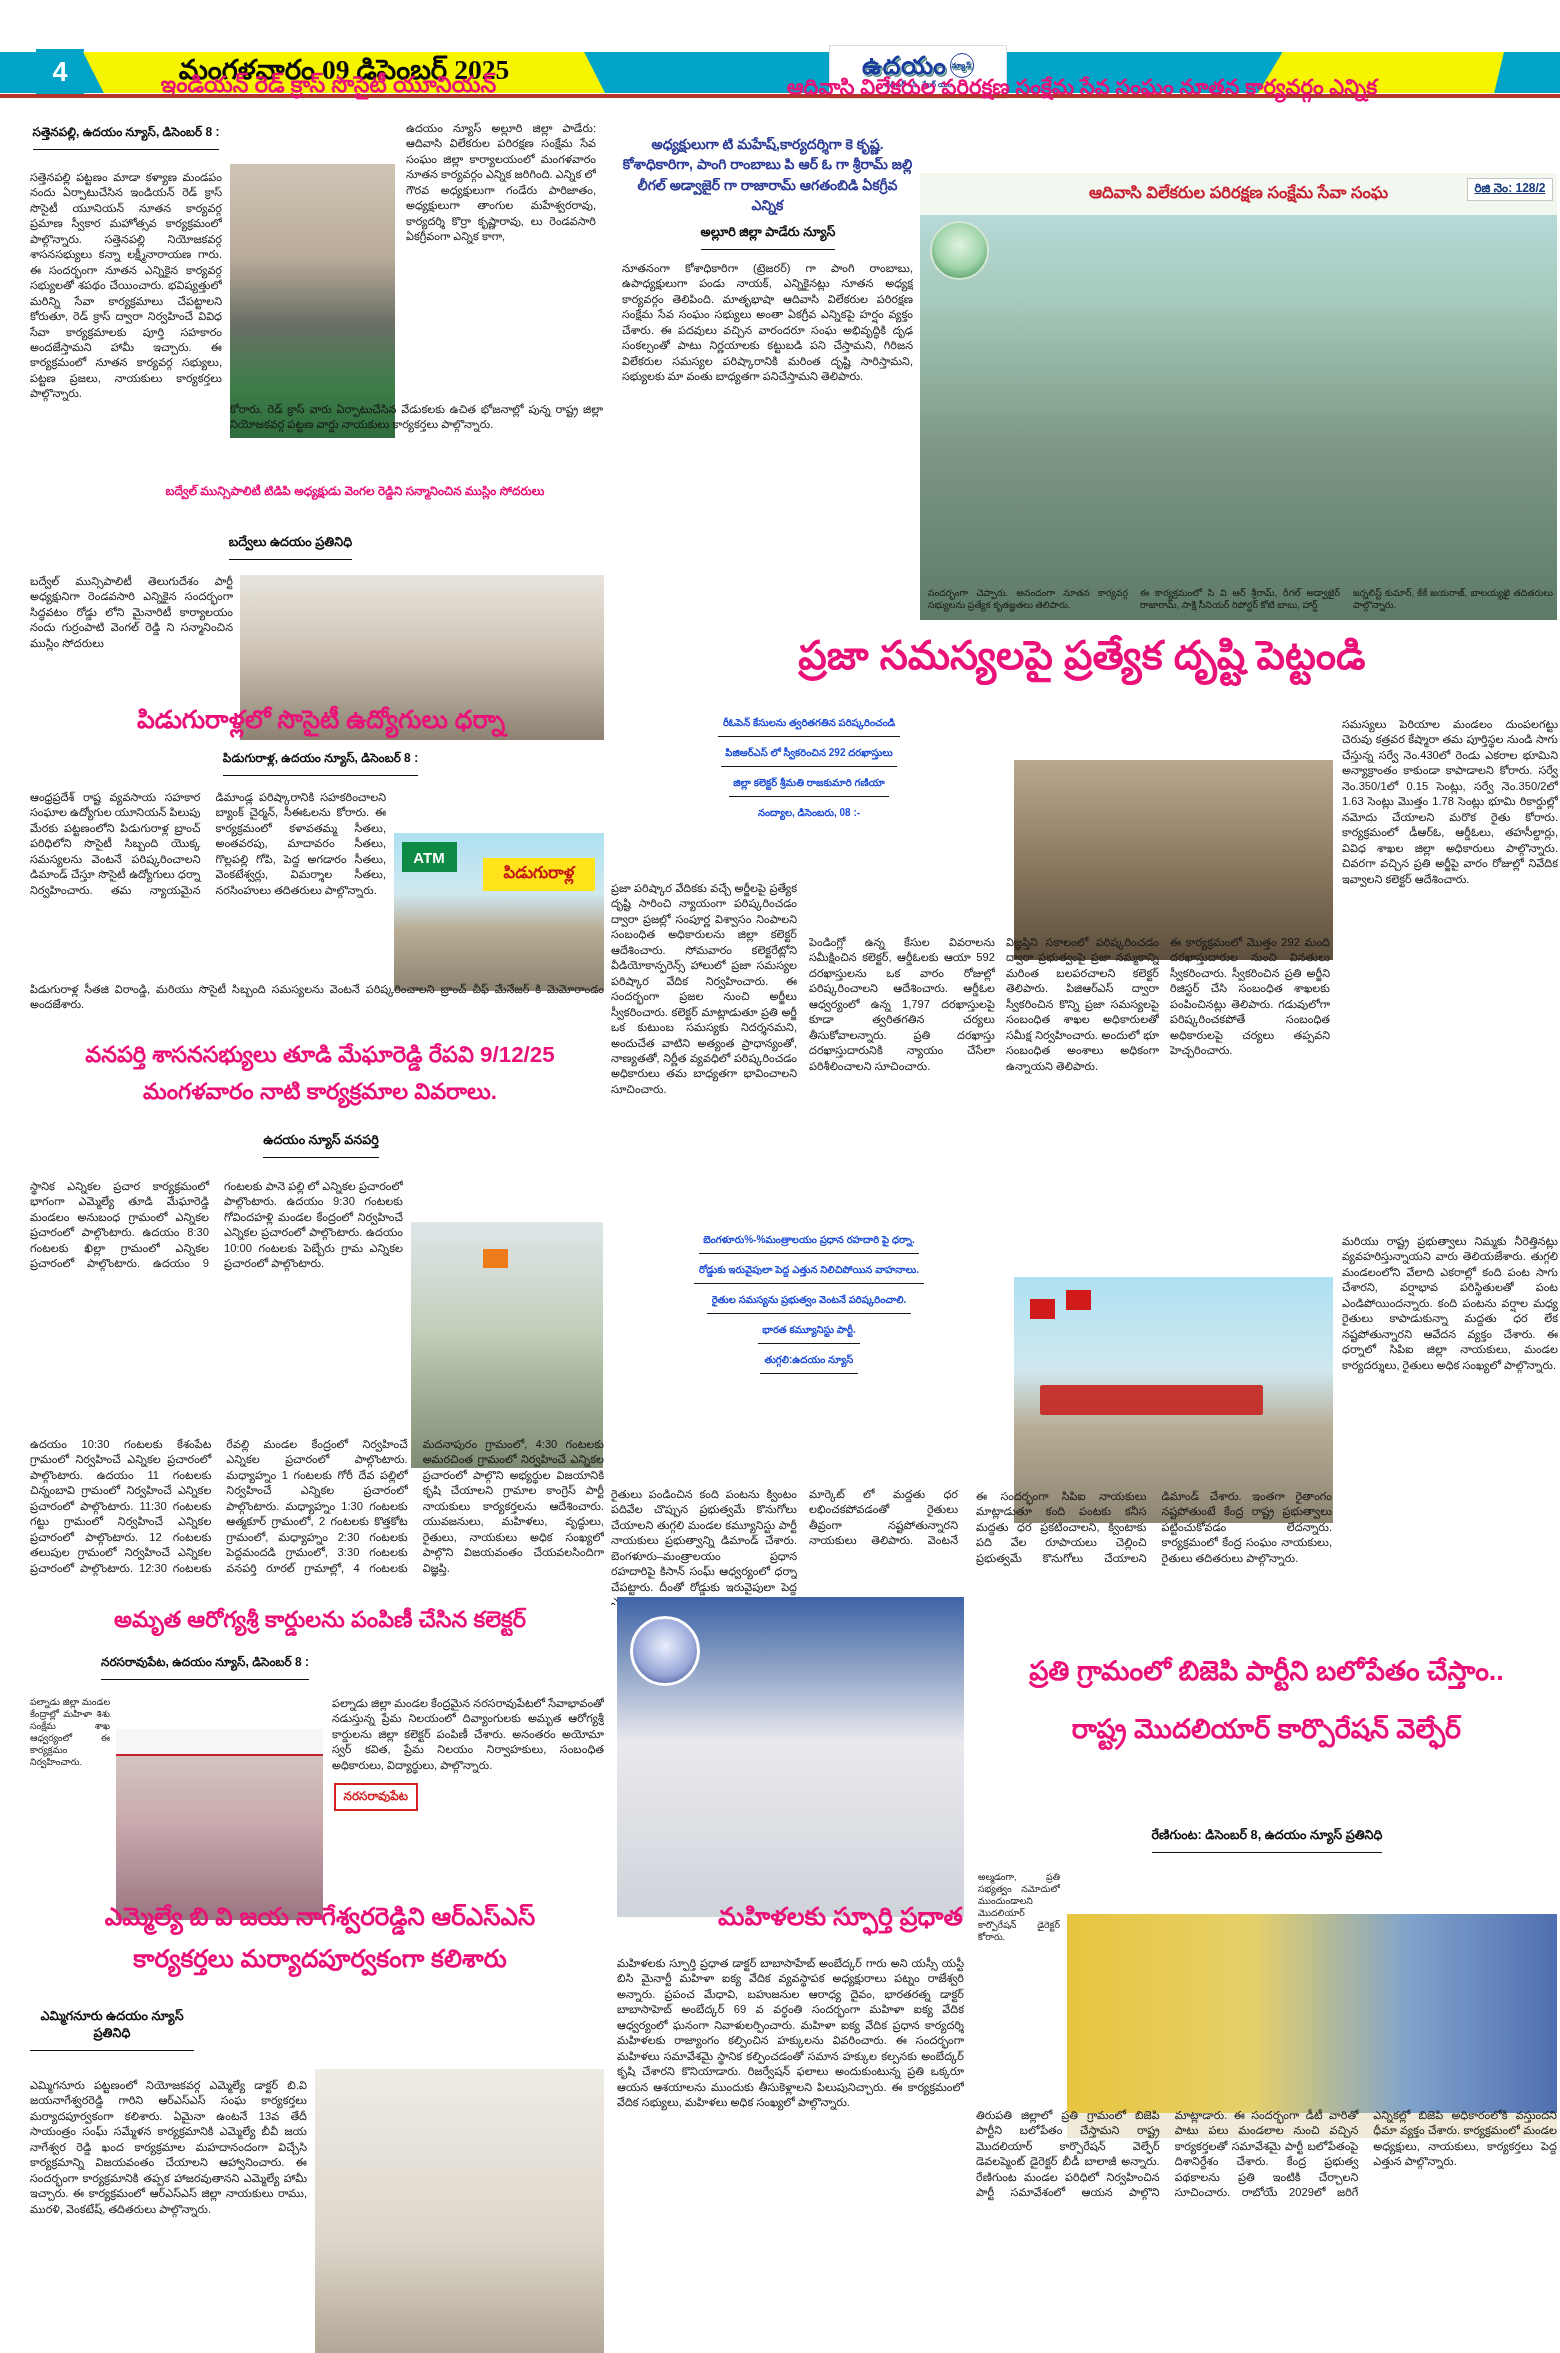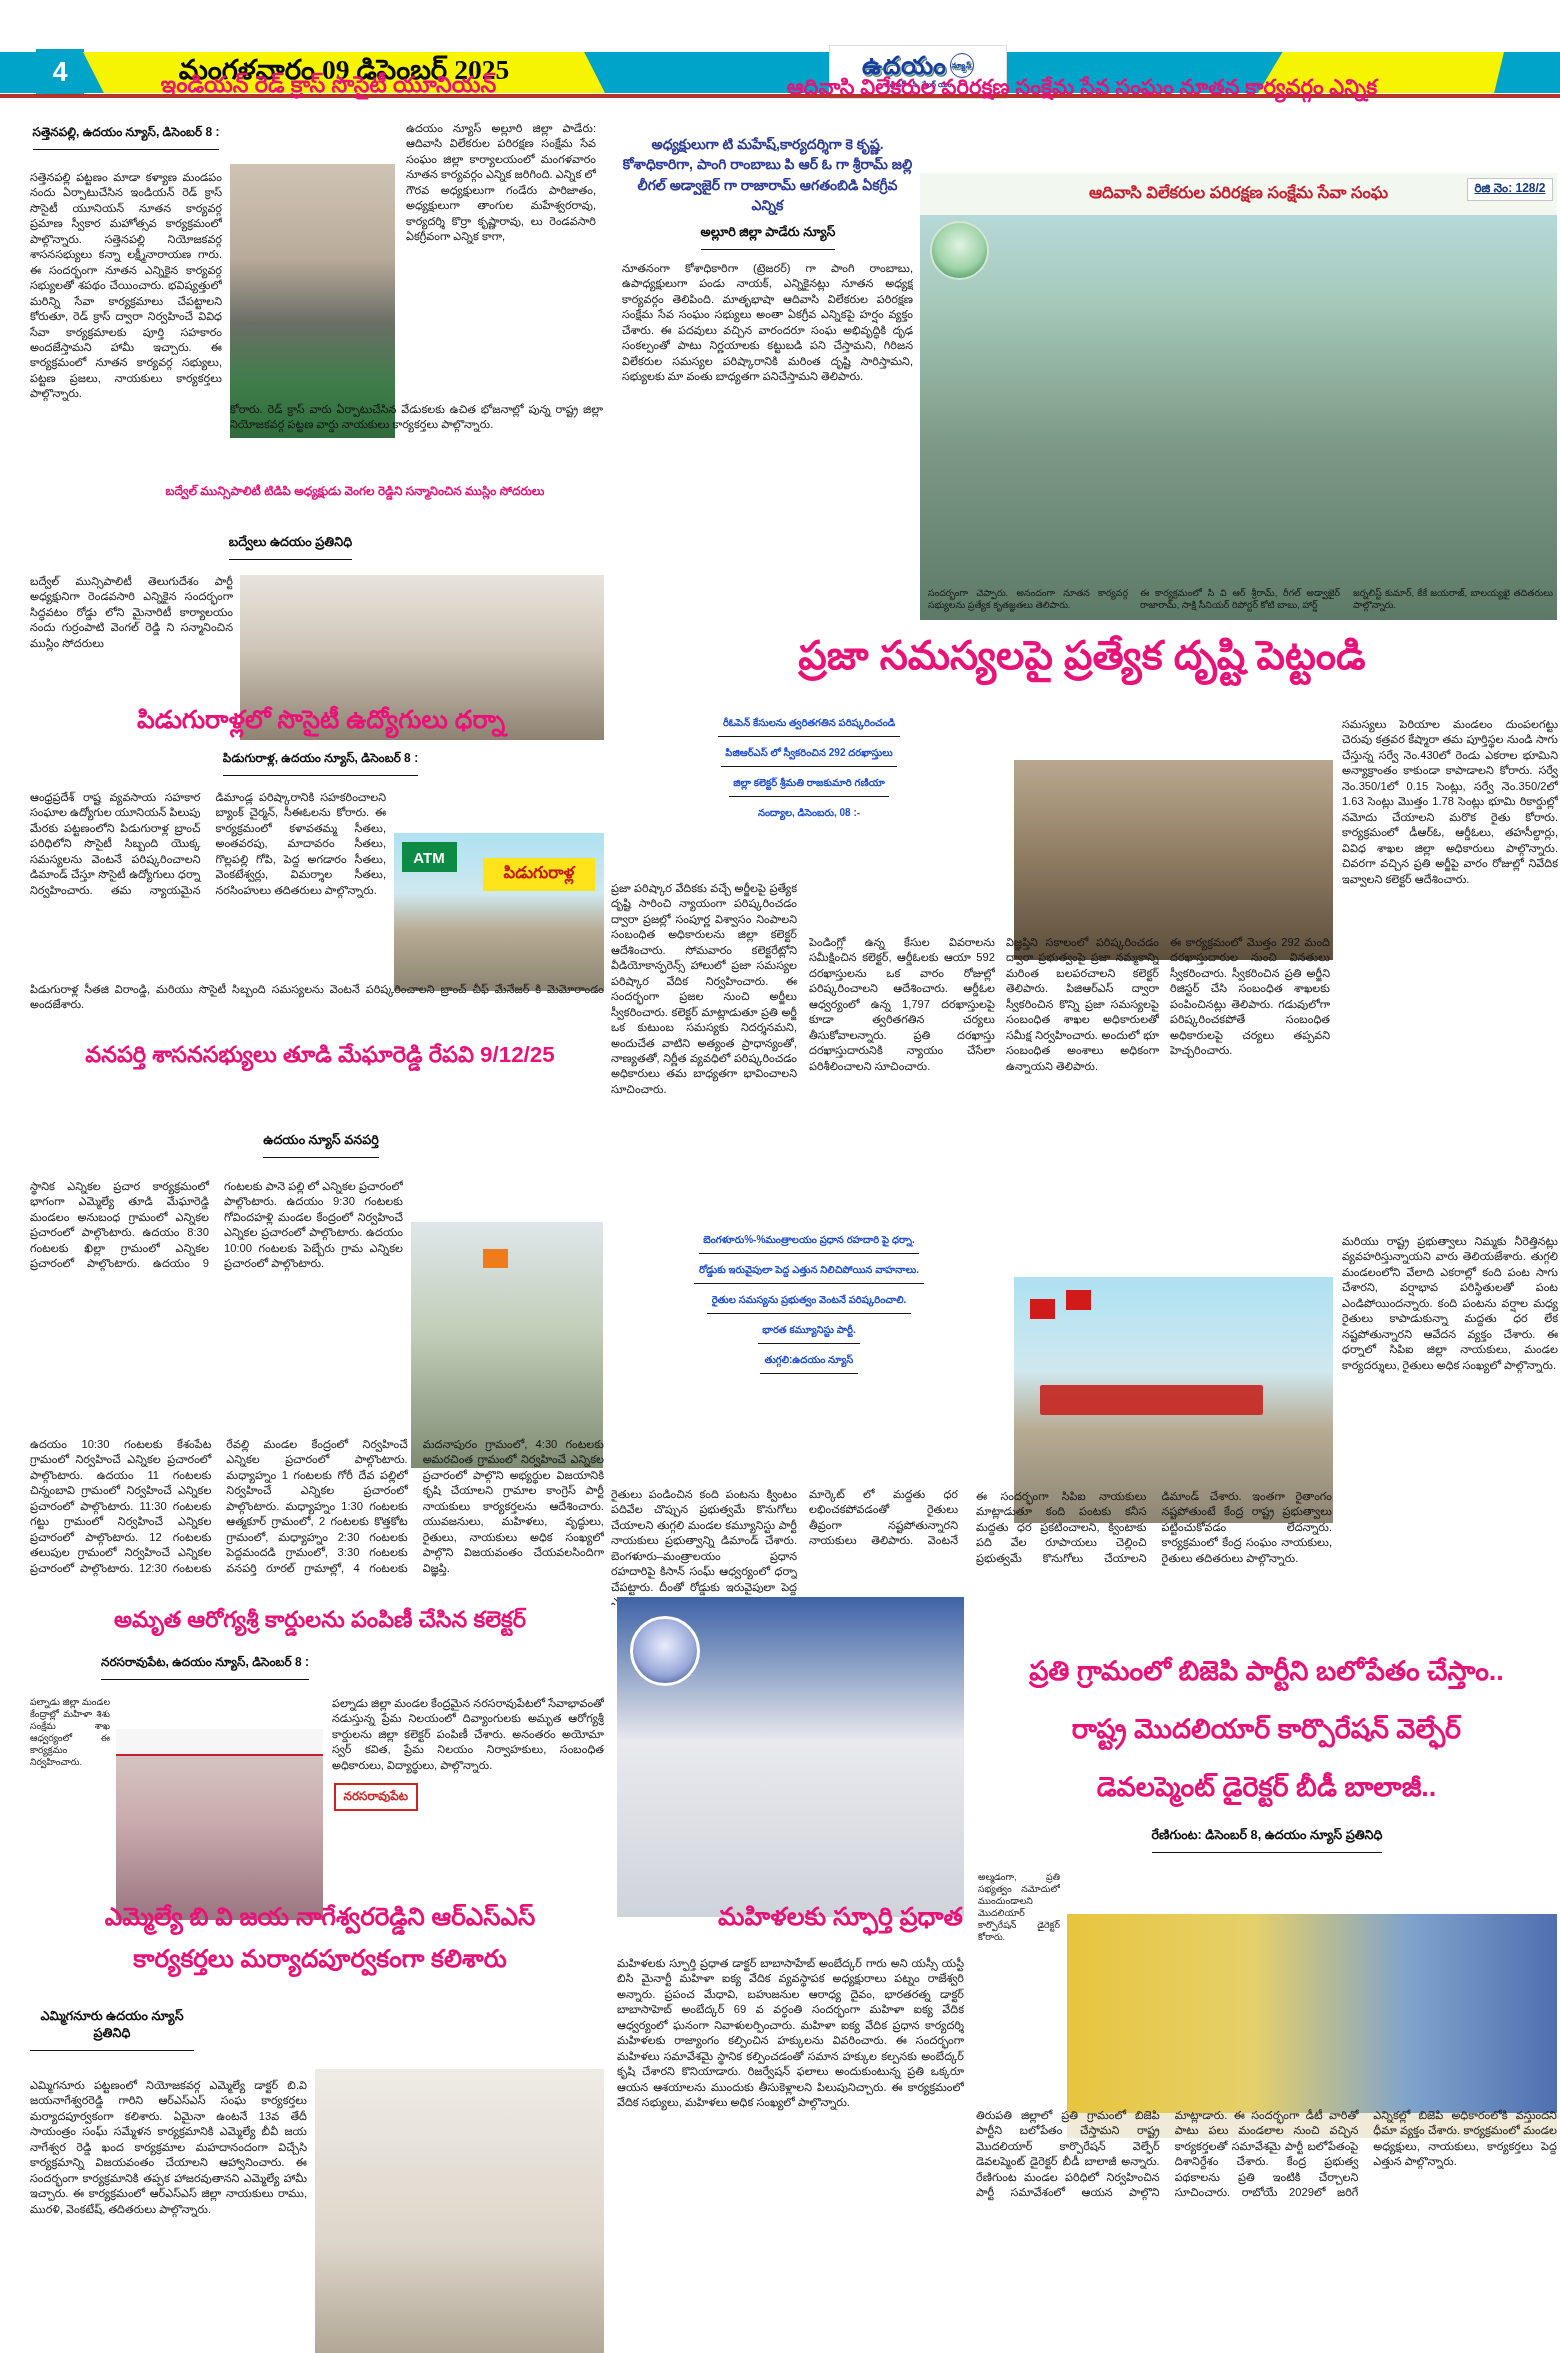--- a/index.html
+++ b/index.html
@@ -178,20 +178,21 @@
     <div class="byline" style="font-size:12px;">పిడుగురాళ్ల, ఉదయం న్యూస్, డిసెంబర్ 8 :</div>
   </div>
   <div class="abs body-text cols2" style="left:30px;top:790px;width:356px;height:185px;">ఆంధ్రప్రదేశ్ రాష్ట వ్యవసాయ సహకార సంఘాల ఉద్యోగుల యూనియన్ పిలుపు మేరకు పట్టణంలోని పిడుగురాళ్ల బ్రాంచ్ పరిధిలోని సొసైటీ సిబ్బంది యొక్క సమస్యలను వెంటనే పరిష్కరించాలని డిమాండ్ చేస్తూ సొసైటీ ఉద్యోగులు ధర్నా నిర్వహించారు. తమ న్యాయమైన డిమాండ్ల పరిష్కారానికి సహకరించాలని బ్యాంక్ చైర్మన్, సీఈఓలను కోరారు. ఈ కార్యక్రమంలో కళావతమ్మ సీతలు, అంతవరపు, మాదావరం సీతలు, గొల్లపల్లి గోపి, పెద్ద అగడారం సీతలు, వెంకటేశ్వర్లు, విమర్శాల సీతలు, నరసింహులు తదితరులు పాల్గొన్నారు.</div>
   <div class="photo ph-dharna" style="left:394px;top:790px;width:210px;height:158px;">
     <div class="atm-sign">ATM</div>
     <div class="town-sign">పిడుగురాళ్ల</div>
   </div>
   <div class="abs body-text" style="left:30px;top:982px;width:574px;height:52px;">పిడుగురాళ్ల సీతజి విరాండ్డి, మరియు సొసైటీ సిబ్బంది సమస్యలను వెంటనే పరిష్కరించాలని బ్రాంచ్ చీఫ్ మేనేజర్ కి మెమోరాండం అందజేశారు.</div>
 
   <div class="abs headline nowrap" style="left:37px;top:1042px;width:566px;font-size:22.4px;">వనపర్తి శాసనసభ్యులు తూడి మేఘారెడ్డి రేపవి 9/12/25</div>
+  <div class="abs headline nowrap" style="left:37px;top:1079px;width:566px;font-size:22.4px;">మంగళవారం నాటి కార్యక్రమాల వివరాలు.</div>
   <div class="abs" style="left:239px;top:1133px;width:164px;">
     <div class="byline">ఉదయం న్యూస్ వనపర్తి</div>
   </div>
   <div class="abs body-text cols2" style="left:30px;top:1179px;width:373px;height:246px;">స్థానిక ఎన్నికల ప్రచార కార్యక్రమంలో భాగంగా ఎమ్మెల్యే తూడి మేఘారెడ్డి మండలం అనుబంధ గ్రామంలో ఎన్నికల ప్రచారంలో పాల్గొంటారు. ఉదయం 8:30 గంటలకు ఖిల్లా గ్రామంలో ఎన్నికల ప్రచారంలో పాల్గొంటారు. ఉదయం 9 గంటలకు పానె పల్లి లో ఎన్నికల ప్రచారంలో పాల్గొంటారు. ఉదయం 9:30 గంటలకు గోవిందహళ్లి మండల కేంద్రంలో నిర్వహించే ఎన్నికల ప్రచారంలో పాల్గొంటారు. ఉదయం 10:00 గంటలకు పెబ్బేరు గ్రామ ఎన్నికల ప్రచారంలో పాల్గొంటారు.</div>
   <div class="photo ph-flagman" style="left:411px;top:1179px;width:192px;height:246px;">
     <div class="flag-red" style="left:72px;top:27px;background:#ef7c1a;"></div>
   </div>
   <div class="abs body-text cols3" style="left:30px;top:1437px;width:574px;height:165px;">ఉదయం 10:30 గంటలకు కేశంపేట గ్రామంలో నిర్వహించే ఎన్నికల ప్రచారంలో పాల్గొంటారు. ఉదయం 11 గంటలకు చిన్నంబావి గ్రామంలో నిర్వహించే ఎన్నికల ప్రచారంలో పాల్గొంటారు. 11:30 గంటలకు గట్టు గ్రామంలో నిర్వహించే ఎన్నికల ప్రచారంలో పాల్గొంటారు. 12 గంటలకు తలుపుల గ్రామంలో నిర్వహించే ఎన్నికల ప్రచారంలో పాల్గొంటారు. 12:30 గంటలకు రేవల్లి మండల కేంద్రంలో నిర్వహించే ఎన్నికల ప్రచారంలో పాల్గొంటారు. మధ్యాహ్నం 1 గంటలకు గోరీ దేవ పల్లిలో నిర్వహించే ఎన్నికల ప్రచారంలో పాల్గొంటారు. మధ్యాహ్నం 1:30 గంటలకు ఆత్మకూర్ గ్రామంలో, 2 గంటలకు కొత్తకోట గ్రామంలో, మధ్యాహ్నం 2:30 గంటలకు పెద్దమందడి గ్రామంలో, 3:30 గంటలకు వనపర్తి రూరల్ గ్రామాల్లో, 4 గంటలకు మదనాపురం గ్రామంలో, 4:30 గంటలకు అమరచింత గ్రామంలో నిర్వహించే ఎన్నికల ప్రచారంలో పాల్గొని అభ్యర్థుల విజయానికి కృషి చేయాలని గ్రామాల కాంగ్రెస్ పార్టీ నాయకులు కార్యకర్తలను ఆదేశించారు. యువజనులు, మహిళలు, వృద్ధులు, రైతులు, నాయకులు అధిక సంఖ్యలో పాల్గొని విజయవంతం చేయవలసిందిగా విజ్ఞప్తి.</div>
 
   <div class="abs headline nowrap" style="left:611px;top:632px;width:942px;font-size:40px;">ప్రజా సమస్యలపై ప్రత్యేక దృష్టి పెట్టండి</div>
@@ -245,21 +246,20 @@
   <div class="photo ph-mla" style="left:315px;top:2026px;width:289px;height:313px;"></div>
 
   <div class="photo ph-ambedkar" style="left:617px;top:1554px;width:347px;height:320px;">
     <div class="portrait-circle"></div>
   </div>
   <div class="abs headline nowrap" style="left:712px;top:1902px;width:257px;font-size:25px;">మహిళలకు స్ఫూర్తి ప్రధాత</div>
   <div class="abs body-text" style="left:617px;top:1956px;width:347px;height:386px;">మహిళలకు స్ఫూర్తి ప్రధాత డాక్టర్ బాబాసాహేబ్ అంబేద్కర్ గారు అని యస్సీ యస్టీ బిసి మైనార్టీ మహిళా ఐక్య వేదిక వ్యవస్థాపక అధ్యక్షురాలు పట్నం రాజేశ్వరి అన్నారు. ప్రపంచ మేధావి, బహుజనుల ఆరాధ్య దైవం, భారతరత్న డాక్టర్ బాబాసాహెబ్ అంబేద్కర్ 69 వ వర్ధంతి సందర్భంగా మహిళా ఐక్య వేదిక ఆధ్వర్యంలో ఘనంగా నివాళులర్పించారు. మహిళా ఐక్య వేదిక ప్రధాన కార్యదర్శి మహిళలకు రాజ్యాంగం కల్పించిన హక్కులను వివరించారు. ఈ సందర్భంగా మహిళలు సమావేశమై స్థానిక కల్పించడంతో సమాన హక్కుల కల్పనకు అంబేద్కర్ కృషి చేశారని కొనియాడారు. రిజర్వేషన్ ఫలాలు అందుకుంటున్న ప్రతి ఒక్కరూ ఆయన ఆశయాలను ముందుకు తీసుకెళ్లాలని పిలుపునిచ్చారు. ఈ కార్యక్రమంలో వేదిక సభ్యులు, మహిళలు అధిక సంఖ్యలో పాల్గొన్నారు.</div>
 
   <div class="abs headline nowrap" style="left:976px;top:1656px;width:581px;font-size:27px;">ప్రతి గ్రామంలో బిజెపి పార్టీని బలోపేతం చేస్తాం..</div>
   <div class="abs headline nowrap" style="left:976px;top:1714px;width:581px;font-size:27px;">రాష్ట్ర మొదలియార్ కార్పొరేషన్ వెల్ఫేర్</div>
-  <div class="abs headline nowrap" style="left:976px;top:1772px;width:581px;font-size:27px;">డెవలప్మెంట్ డైరెక్టర్ బీడీ బాలాజీ..</div>
   <div class="abs" style="left:1088px;top:1828px;width:358px;">
     <div class="byline">రేణిగుంట: డిసెంబర్ 8, ఉదయం న్యూస్ ప్రతినిధి</div>
   </div>
   <div class="abs body-text small-text" style="left:978px;top:1871px;width:82px;height:246px;">అల్మడంగా, ప్రతి సభ్యత్వం నమోదులో ముందుండాలని మొదలియార్ కార్పొరేషన్ డైరెక్టర్ కోరారు.</div>
   <div class="photo ph-bjp" style="left:1067px;top:1871px;width:490px;height:224px;">
     <div class="table-strip"></div>
   </div>
   <div class="abs body-text cols3" style="left:976px;top:2108px;width:581px;height:237px;">తిరుపతి జిల్లాలో ప్రతి గ్రామంలో బిజెపి పార్టీని బలోపేతం చేస్తామని రాష్ట్ర మొదలియార్ కార్పొరేషన్ వెల్ఫేర్ డెవలప్మెంట్ డైరెక్టర్ బీడీ బాలాజీ అన్నారు. రేణిగుంట మండల పరిధిలో నిర్వహించిన పార్టీ సమావేశంలో ఆయన పాల్గొని మాట్లాడారు. ఈ సందర్భంగా డీటీ వారితో పాటు పలు మండలాల నుంచి వచ్చిన కార్యకర్తలతో సమావేశమై పార్టీ బలోపేతంపై దిశానిర్దేశం చేశారు. కేంద్ర ప్రభుత్వ పథకాలను ప్రతి ఇంటికి చేర్చాలని సూచించారు. రాబోయే 2029లో జరిగే ఎన్నికల్లో బిజెపి అధికారంలోకి వస్తుందని ధీమా వ్యక్తం చేశారు. కార్యక్రమంలో మండల అధ్యక్షులు, నాయకులు, కార్యకర్తలు పెద్ద ఎత్తున పాల్గొన్నారు.</div>
 
 </div>

